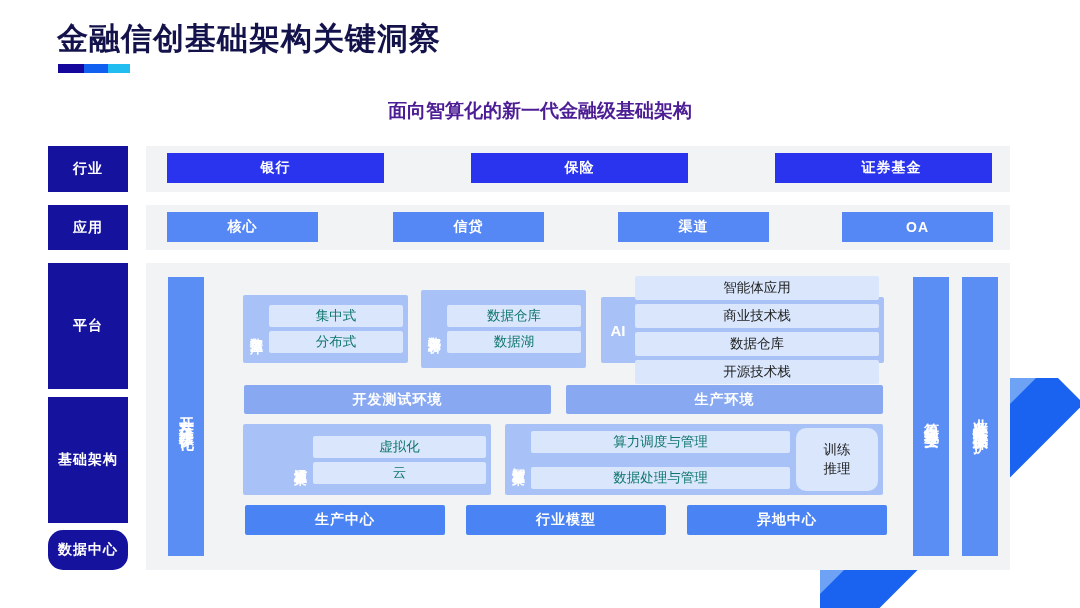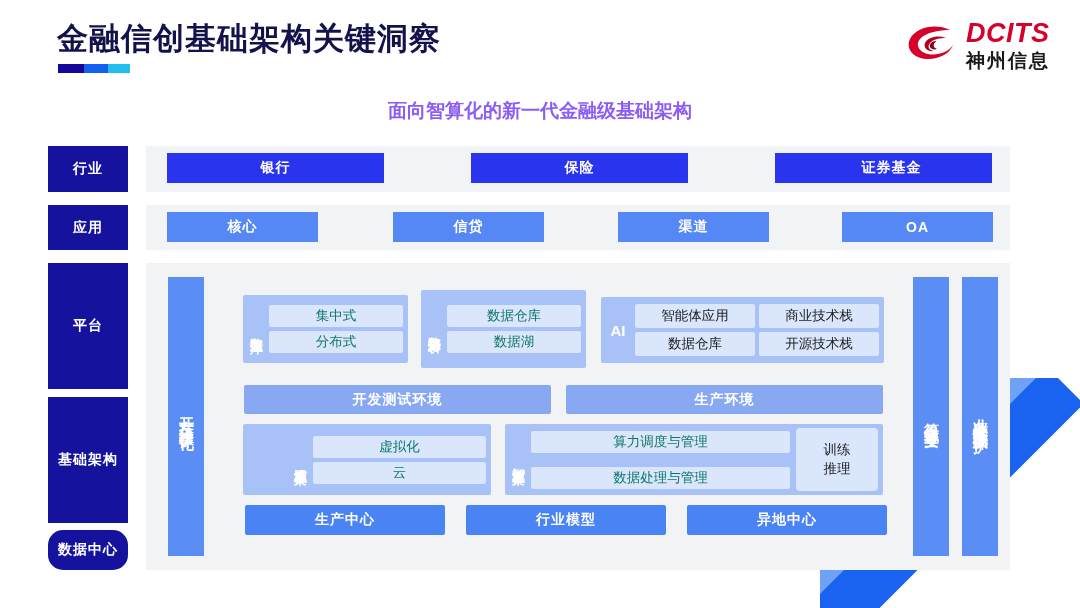--- a/index.html
+++ b/index.html
@@ -31,21 +31,21 @@
   .tr3 { width: 22px; background:#21bdf0; }
 
   .logo { position:absolute; right: 30px; top: 20px; display:flex; align-items:center; gap:8px; }
   .logo-mark { width: 52px; height: 48px; position:relative; }
   .logo-text { display:flex; flex-direction:column; line-height:1; }
   .logo-en { font-size: 27px; font-weight: 800; color:#d6002a; font-style: italic; letter-spacing:0.5px; }
   .logo-cn { font-size: 19px; font-weight: 700; color:#1a1a1a; letter-spacing: 2px; margin-top:4px; }
 
   .subtitle {
     position:absolute; left:0; right:0; top:98px; text-align:center;
-    font-size: 19px; font-weight:700; color:#8b5cf6;
+    font-size: 19px; font-weight:700; color:#4c1d95;
   }
 
   
   .navy {
     position:absolute; background:#15129e; color:#fff;
     display:flex; align-items:center; justify-content:center;
     font-size:14px; font-weight:700; letter-spacing:1px;
   }
   .row-box { position:absolute; background:#f2f3f5; }
   .chip {
@@ -77,24 +77,24 @@
     border-radius:2px; height:22px;
   }
 
   .envbar {
     position:absolute; background:#88a9f2; color:#fff; font-size:14px; font-weight:700;
     display:flex; align-items:center; justify-content:center; letter-spacing:1px; border-radius:2px;
   }
 
   .ai-group { position:absolute; background:#a8c2f7; border-radius:2px; display:flex; align-items:center; }
   .ai-label { width:34px; flex:none; color:#fff; font-size:15px; font-weight:700; display:flex; align-items:center; justify-content:center; }
-  .ai-grid { flex:1; display:grid; grid-template-columns: 1fr 1fr; gap:4px; padding:5px 5px 5px 0; }
+  .ai-grid { flex:1; display:grid; grid-template-columns: 1fr; gap:4px; padding:5px 5px 5px 0; }
   .ai-cell { background:#d9e6fb; color:#1b1b1b; font-size:13.5px; display:flex; align-items:center; justify-content:center; height:24px; border-radius:2px; }
 
-  .side-box { background:#d9e6fb; color:#1b1b1b; font-size:13.5px; display:flex; align-items:center; justify-content:center; border-radius:4px; flex-direction:column; line-height:1.35; }
+  .side-box { background:#d9e6fb; color:#1b1b1b; font-size:13.5px; display:flex; align-items:center; justify-content:center; border-radius:10px; flex-direction:column; line-height:1.35; }
 </style>
 </head>
 <body>
 
 <div id="slide">
 
   <div class="deco-wrap">
     <div class="band b6"></div>
     <div class="band b5"></div>
     <div class="band b1"></div>
@@ -103,33 +103,20 @@
     <div class="band b4"></div>
   </div>
 
   <div class="title">金融信创基础架构关键洞察</div>
   <div class="title-rule">
     <i class="tr1"></i>
       <i class="tr2"></i>
       <i class="tr3"></i>
   </div>
 
-  <div class="logo">
-    <div class="logo-mark">
-      <svg width="52" height="48" viewBox="0 0 52 48">
-        <path d="M44,9 C30,2 10,6 4,18 C-1,28 8,37 20,38 C31,39 44,33 47,24 C43,31 31,35 22,33 C13,31 9,24 14,18 C20,11 34,9 44,9 Z" fill="#d6002a"></path>
-        <path d="M40,17 C32,14 22,16 19,22 C17,27 22,31 28,30 C23,29 21,26 24,22 C27,18 34,17 40,17 Z" fill="#b3001f"></path>
-        <path d="M30,20 C26,20 23,23 24,26 C25,28 28,29 31,28 C28,27 27,25 28,23 C29,21 31,20 30,20 Z" fill="#8a0018"></path>
-      </svg>
-    </div>
-    <div class="logo-text">
-      <span class="logo-en">DCITS</span>
-      <span class="logo-cn">神州信息</span>
-    </div>
-  </div>
 
   <div class="subtitle">面向智算化的新一代金融级基础架构</div>
 
   <div class="navy" style="left:48px; top:146px; width:80px; height:46px;">
     <span>行业</span>
   </div>
   <div class="navy" style="left:48px; top:205px; width:80px; height:45px;">
     <span>应用</span>
   </div>
   <div class="navy" style="left:48px; top:263px; width:80px; height:126px;">

